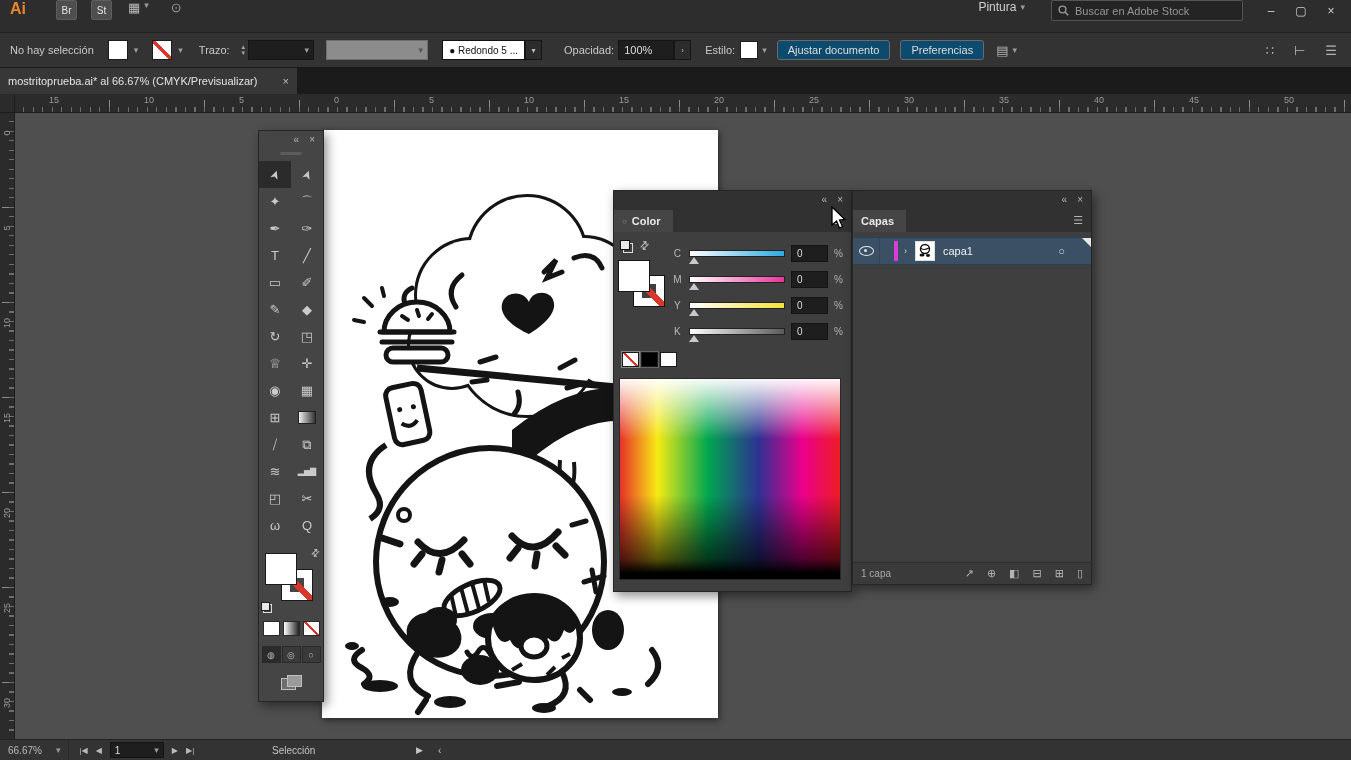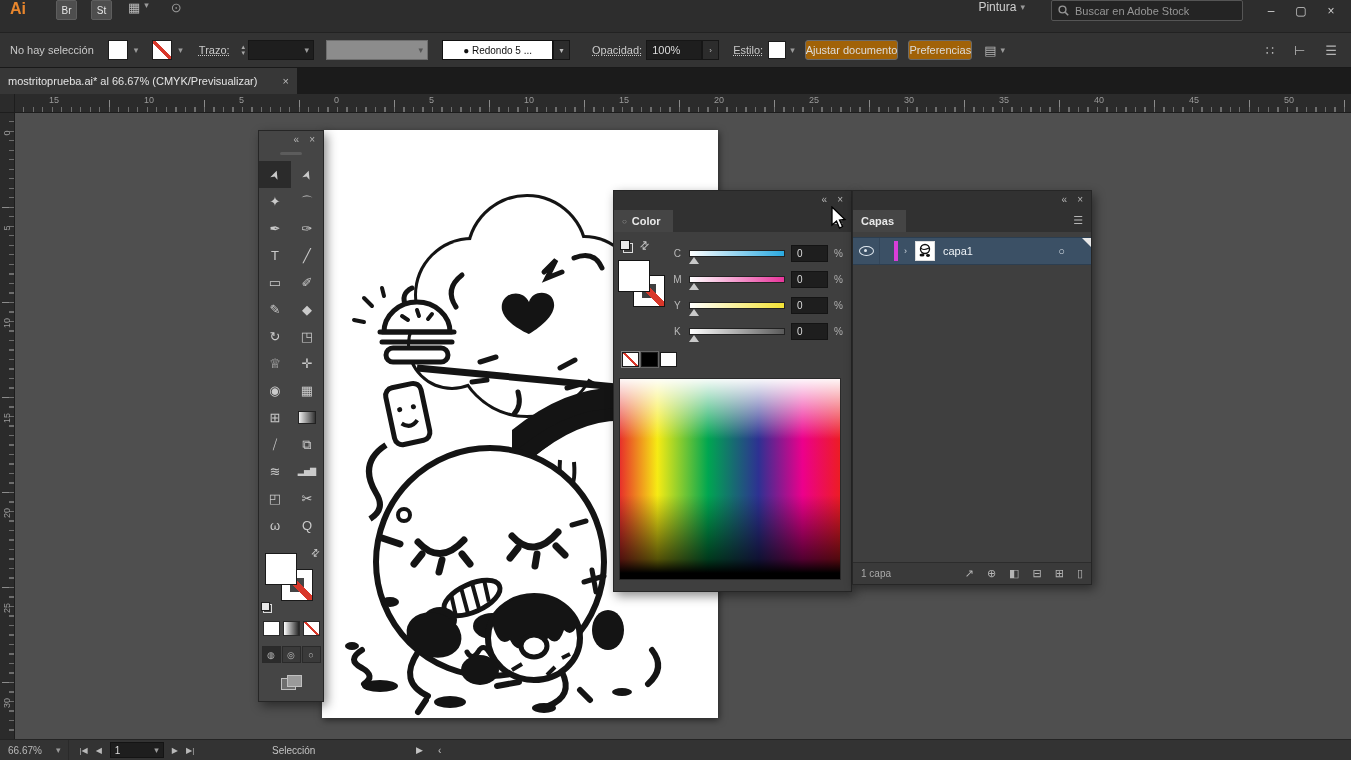--- a/index.html
+++ b/index.html
@@ -22,33 +22,33 @@
              border-radius:2px;display:flex;align-items:center;padding:0 6px;color:#969696;font-size:11px;gap:6px;}
   .searchbox svg{flex:none;}
   .win-btns{display:flex;align-items:center;margin-left:14px;margin-right:6px;gap:2px;}
   .win-btn{width:28px;height:22px;display:flex;align-items:center;justify-content:center;color:#cfcfcf;font-size:12px;}
 
   
   .controlbar{position:absolute;left:0;top:32px;width:100%;height:34px;background:#333;
               border-top:1px solid #222;border-bottom:1px solid #191919;display:flex;align-items:center;
               font-size:11px;color:#c9c9c9;z-index:40;}
   .cb-label{margin-left:10px;}
-  .cb-underline{text-decoration:underline;text-decoration-style:dotted;}
+  .cb-underline{text-decoration-style:dotted;}
   .swatch-wrap{display:flex;align-items:center;margin-left:14px;gap:2px;}
   .swatch{width:18px;height:18px;background:#fff;border:1px solid #1c1c1c;position:relative;}
   .none-slash{position:absolute;inset:0;background:linear-gradient(45deg,transparent 43%,#d8372a 43%,#d8372a 57%,transparent 57%);}
   .stepper{display:flex;flex-direction:column;font-size:7px;color:#aaa;line-height:6px;margin-left:12px;}
   .dd{height:18px;background:#1e1e1e;border:1px solid #161616;display:flex;align-items:center;
       justify-content:space-between;padding:0 4px;color:#ccc;}
   .dd-gray{height:18px;background:#8c8c8c;border:1px solid #6e6e6e;display:flex;align-items:center;justify-content:flex-end;padding:0 4px;}
-  .brushbox{height:18px;background:#fff;color:#111;border:1px solid #111;display:flex;align-items:center;padding:0 20px;font-size:10px;white-space:nowrap;}
+  .brushbox{height:18px;background:#fff;color:#111;border:1px solid #111;display:flex;align-items:center;padding:0 6px;font-size:10px;white-space:nowrap;}
   .chevbtn{width:15px;height:18px;background:#2c2c2c;border:1px solid #161616;display:flex;align-items:center;justify-content:center;font-size:8px;color:#bbb;}
   .valbox{height:18px;background:#1e1e1e;border:1px solid #161616;display:flex;align-items:center;padding:0 5px;color:#ddd;}
-  .cb-btn{height:20px;border:1px solid #6a6a6a;border-radius:3px;background:#a16207;color:#ddd;
-          display:flex;align-items:center;padding:0 0;margin-left:10px;font-size:11px;}
+  .cb-btn{height:20px;border:1px solid #6a6a6a;border-radius:3px;background:#0c4a6e;color:#ddd;
+          display:flex;align-items:center;padding:0 10px;margin-left:10px;font-size:11px;}
   .cb-right{margin-left:auto;display:flex;align-items:center;gap:20px;margin-right:14px;color:#b5b5b5;font-size:13px;}
 
   
   .tabstrip{position:absolute;left:0;top:67px;width:100%;height:27px;background:#1b1b1b;z-index:30;}
   .doctab{position:absolute;left:0;top:0;width:297px;height:27px;background:#373737;display:flex;
           align-items:center;font-size:11px;color:#e3e3e3;padding:0 8px;box-sizing:border-box;}
   .doctab .title{white-space:nowrap;overflow:hidden;}
   .doctab .close{margin-left:auto;color:#bbb;font-size:11px;}
 
   

